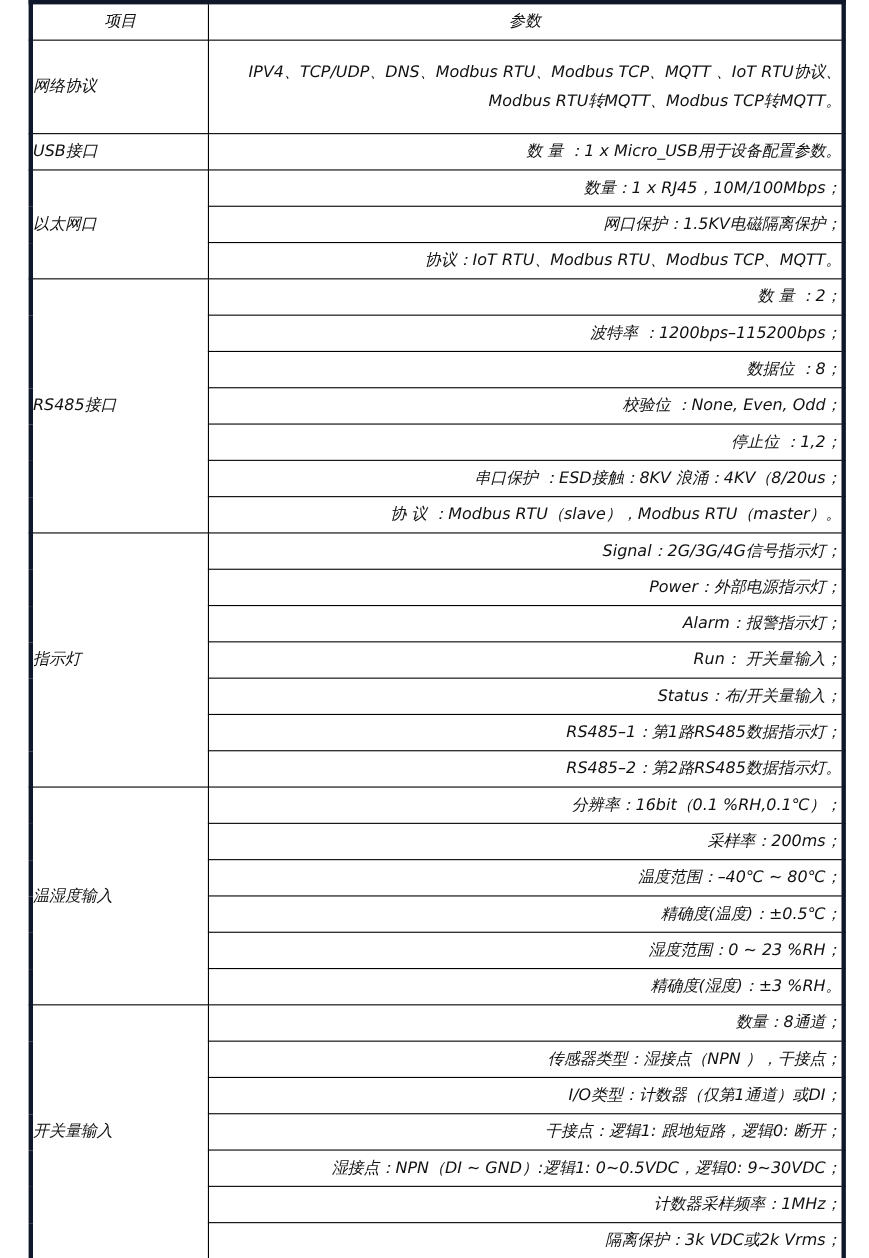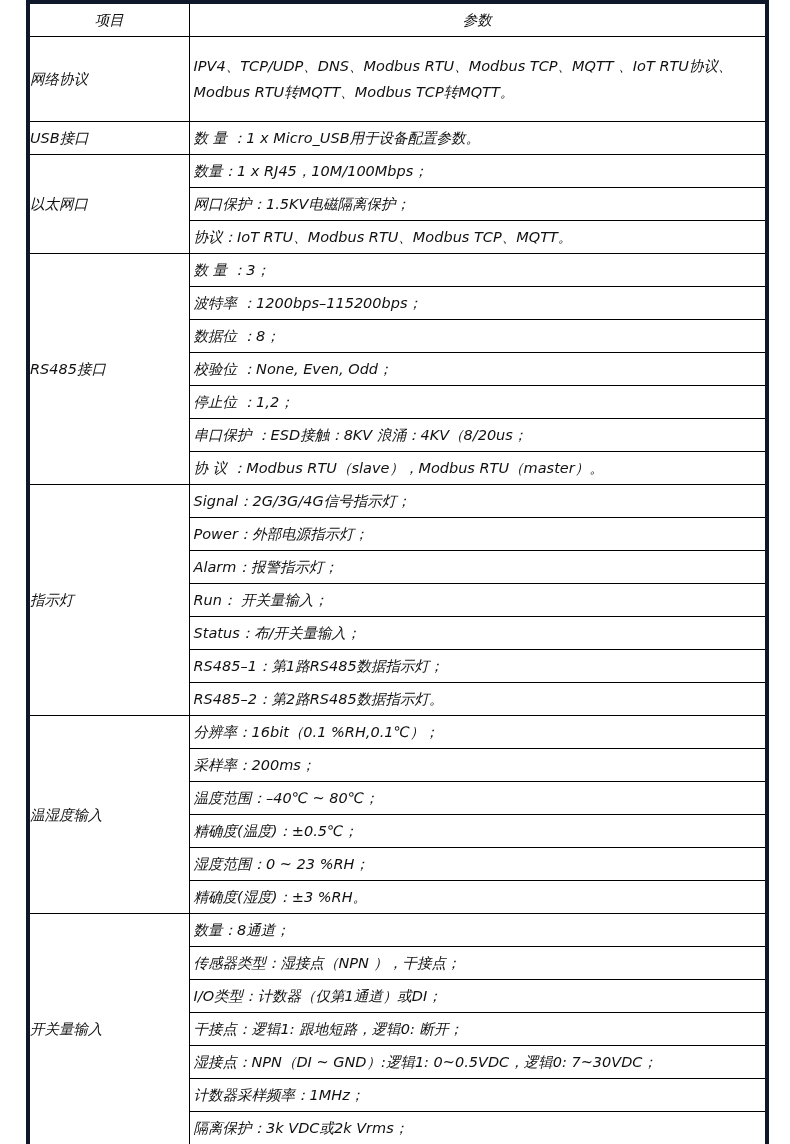--- a/index.html
+++ b/index.html
@@ -19,21 +19,21 @@
     font-size: 14.5px; font-weight: normal;
     padding: 0 0 0 4px;
     height: 32px;
     line-height: 20px;
     vertical-align: middle;
     white-space: nowrap;
     overflow: hidden;
   }
   table.spec th { height: 32px; text-align: center; padding: 0; }
   table.spec td.item { padding: 0; }
-  table.spec td.param { text-align: left; }
+  table.spec td.param { text-align: right; }
   table.spec td.param.multi { white-space: normal; line-height: 26px; height: 84px; padding-top: 0; }
 </style>
 </head>
 <body>
 
 <table class="spec">
   <colgroup>
       <col class="c1">
       <col class="c2">
     </colgroup>
@@ -61,21 +61,21 @@
     </tr>
     <tr>
         <td class="param">网口保护：1.5KV电磁隔离保护；</td>
       </tr>
     <tr>
         <td class="param">协议：IoT RTU、Modbus RTU、Modbus TCP、MQTT。</td>
       </tr>
 
     <tr>
       <td class="item" rowspan="7">RS485接口</td>
-      <td class="param">数 量 ：3；</td>
+      <td class="param">数 量 ：2；</td>
     </tr>
     <tr>
         <td class="param">波特率 ：1200bps–115200bps；</td>
       </tr>
     <tr>
         <td class="param">数据位 ：8；</td>
       </tr>
     <tr>
         <td class="param">校验位 ：None, Even, Odd；</td>
       </tr>
@@ -139,21 +139,21 @@
     <tr>
         <td class="param">传感器类型：湿接点（NPN ），干接点；</td>
       </tr>
     <tr>
         <td class="param">I/O类型：计数器（仅第1通道）或DI；</td>
       </tr>
     <tr>
         <td class="param">干接点：逻辑1: 跟地短路，逻辑0: 断开；</td>
       </tr>
     <tr>
-        <td class="param">湿接点：NPN（DI ~ GND）:逻辑1: 0~0.5VDC，逻辑0: 7~30VDC；</td>
+        <td class="param">湿接点：NPN（DI ~ GND）:逻辑1: 0~0.5VDC，逻辑0: 9~30VDC；</td>
       </tr>
     <tr>
         <td class="param">计数器采样频率：1MHz；</td>
       </tr>
     <tr>
         <td class="param">隔离保护：3k VDC或2k Vrms；</td>
       </tr>
   </tbody>
 </table>
 

